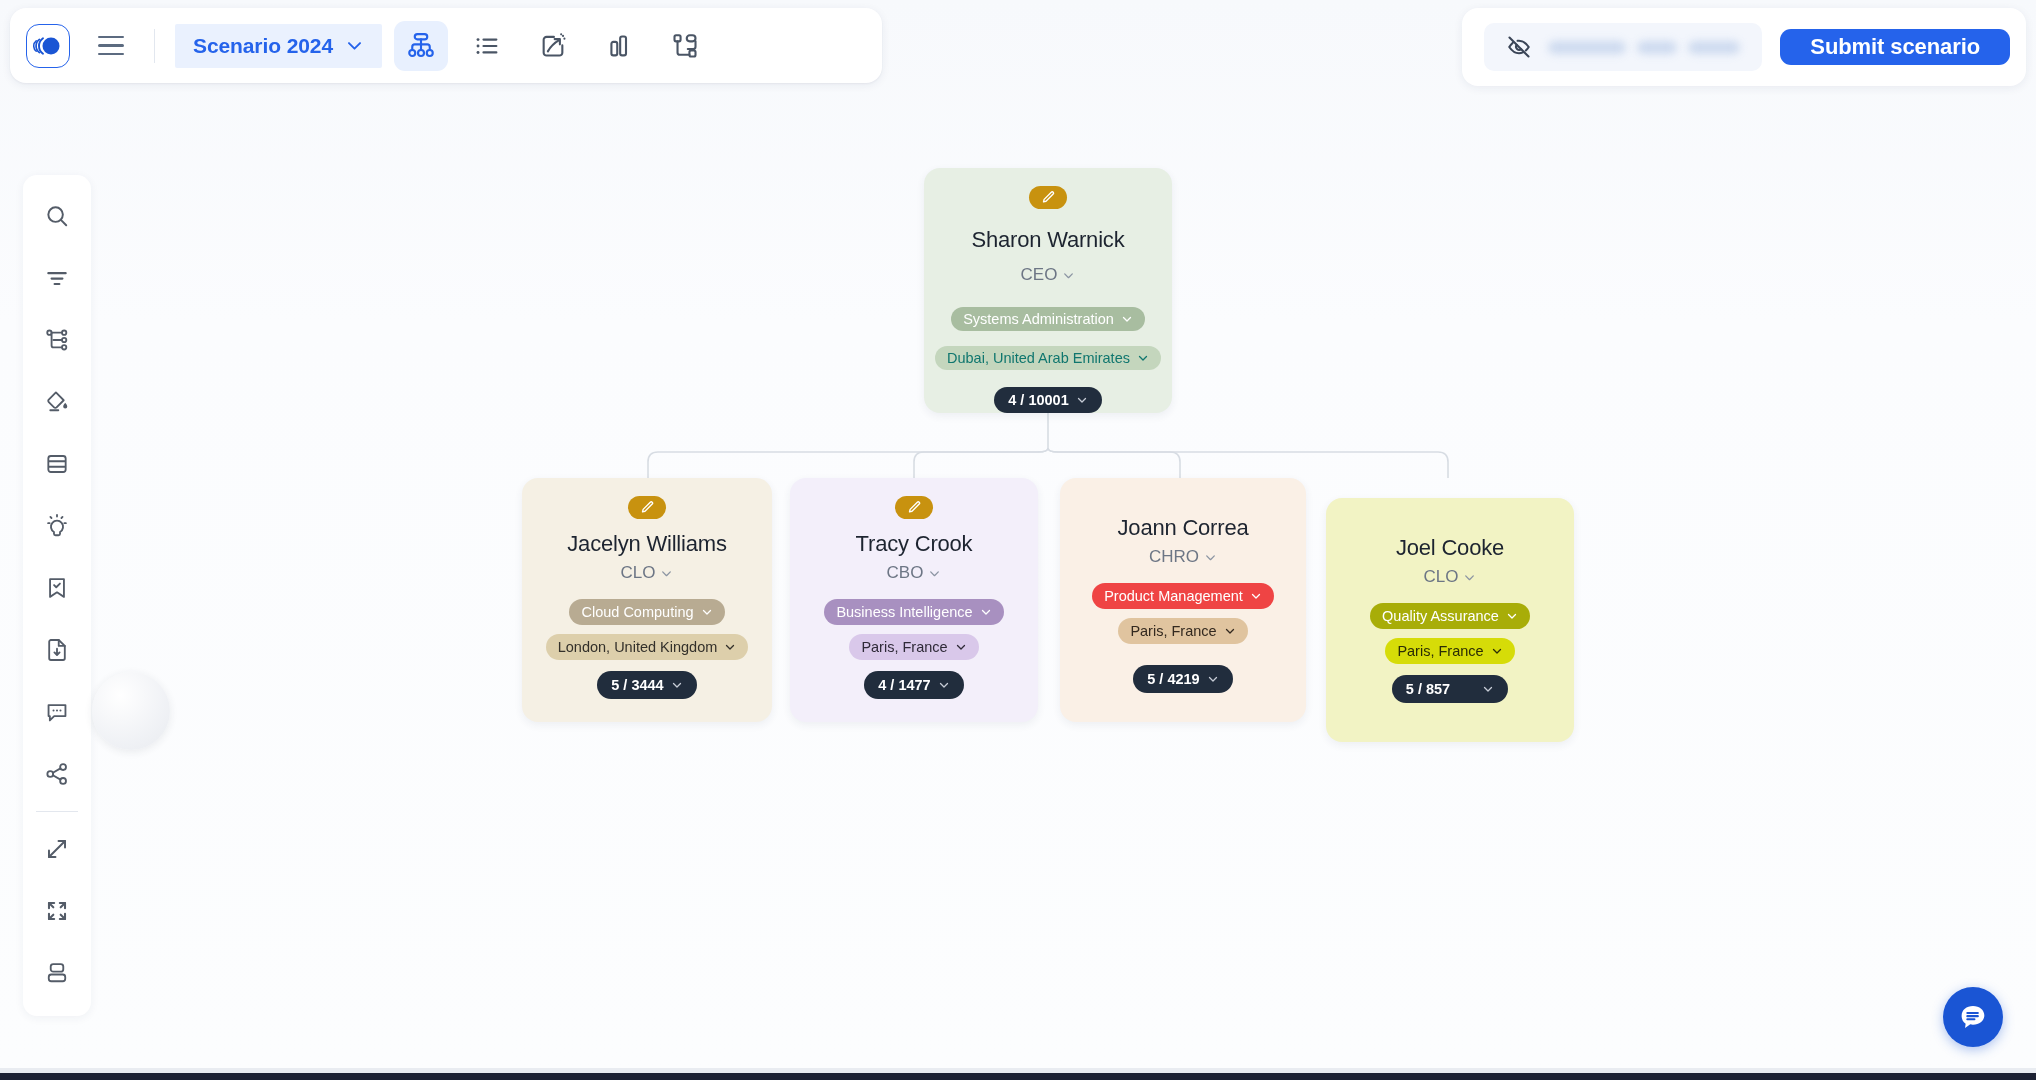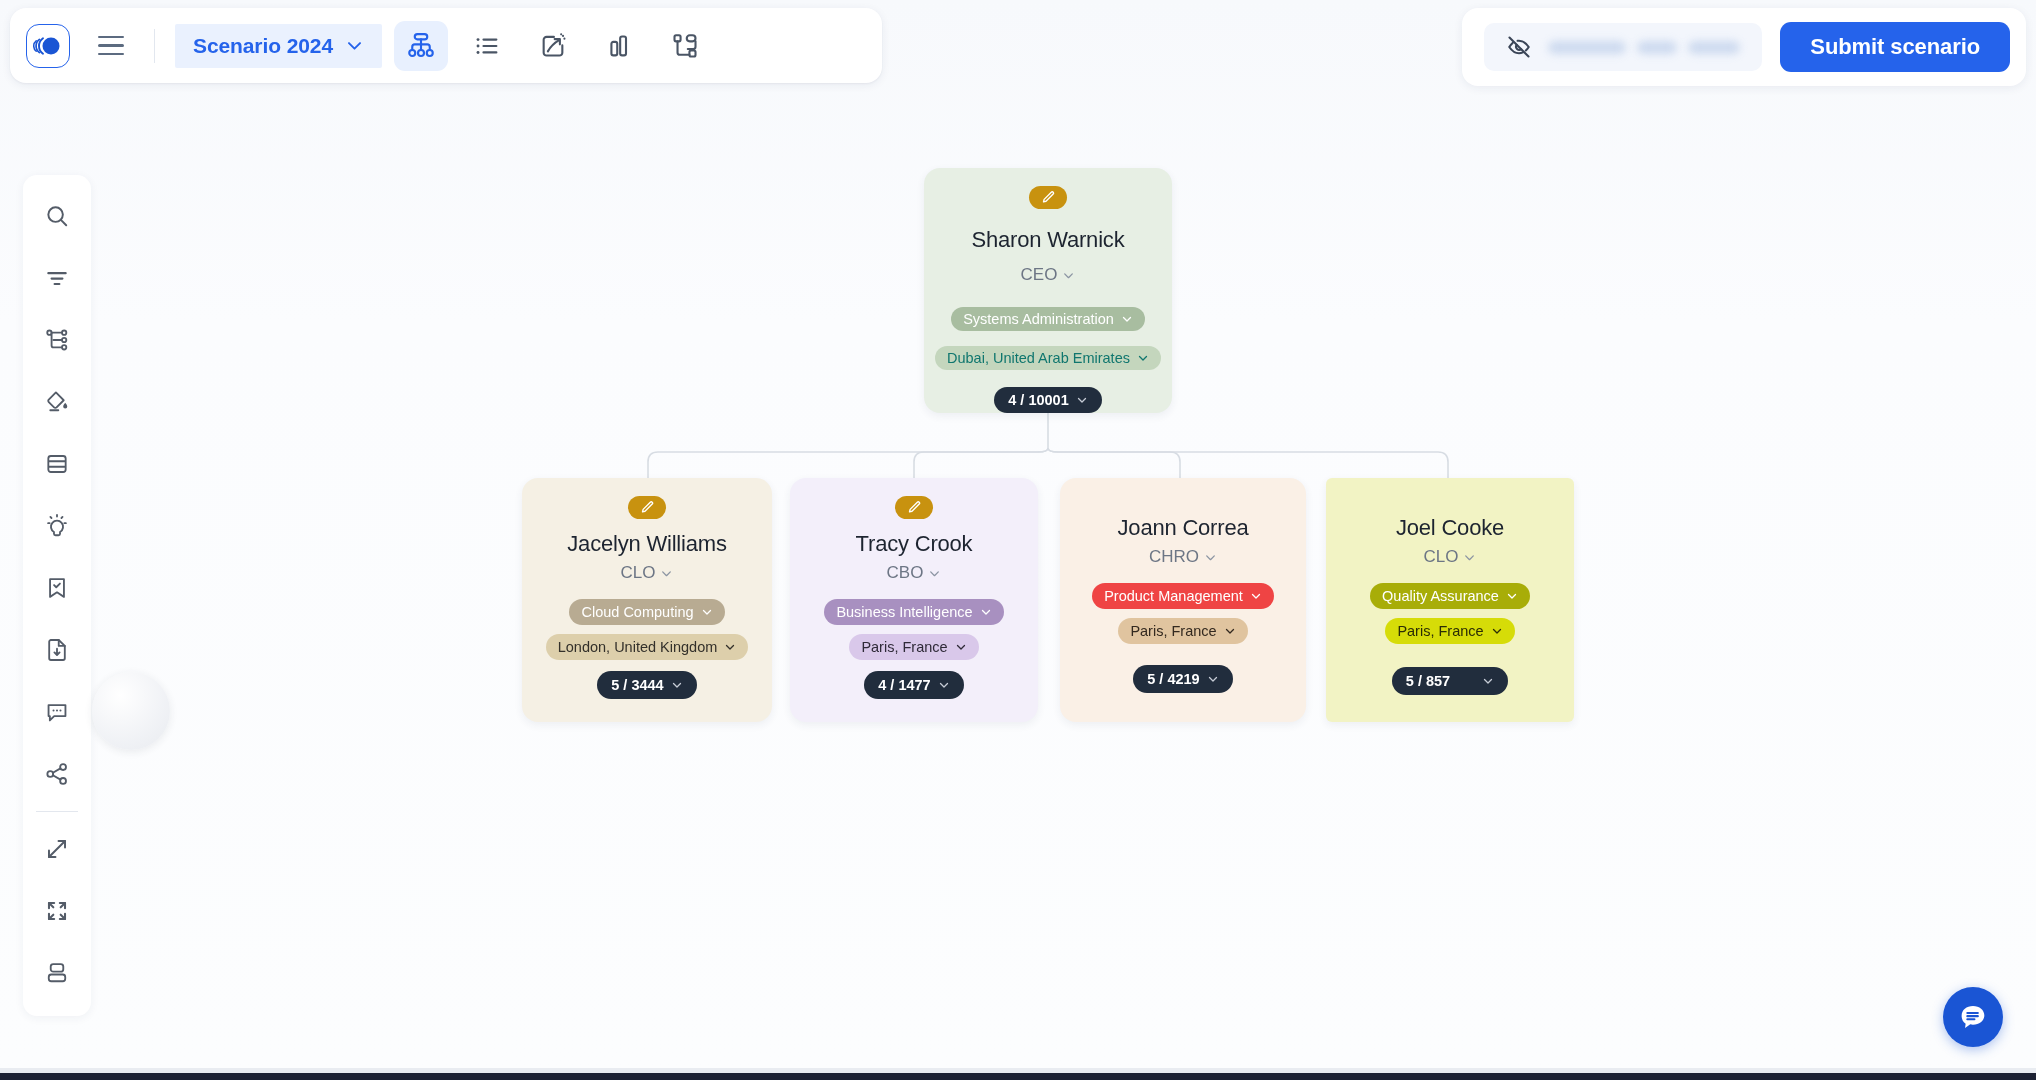--- a/index.html
+++ b/index.html
@@ -125,21 +125,21 @@
   .blurtext span {
     display: block;
     height: 13px;
     border-radius: 7px;
     background: #c9d7ee;
     filter: blur(4.5px);
     opacity: 0.9;
   }
 
   .submit-btn {
-    height: 50px;
+    height: 36px;
     background: #2563eb;
     color: #ffffff;
     border: none;
     border-radius: 11px;
     font-family: "Liberation Sans", sans-serif;
     font-size: 22px;
     font-weight: 700;
     padding: 0 30px;
     cursor: pointer;
     letter-spacing: -0.1px;
@@ -406,41 +406,41 @@
           </svg>
       </div>
       <div class="chip-count" style="margin-top:21px;text-align:right;">
         <span>5 / 4219</span>
         <svg width="12" height="12" viewBox="0 0 24 24" fill="none" stroke="#c6ccd6" stroke-width="2.6" stroke-linecap="round" stroke-linejoin="round">
             <path d="M5 9l7 7 7-7"></path>
           </svg>
       </div>
     </div>
 
-    <div class="node" style="left:1326px; top:478px; width:248px; height:244px; background:#f2f3c4; padding-top:37px;border-radius:6px;">
+    <div class="node" style="left:1326px; top:498px; width:248px; height:244px; background:#f2f3c4; padding-top:37px;">
       <div class="node-name">Joel Cooke</div>
       <div class="node-role" style="margin-top:6px;">
         <span>CLO</span>
         <svg width="13" height="13" viewBox="0 0 24 24" fill="none" stroke="#8b94a2" stroke-width="2.4" stroke-linecap="round" stroke-linejoin="round">
             <path d="M5 9l7 7 7-7"></path>
           </svg>
       </div>
       <div class="chip" style="margin-top:16px; background:#a8ad08; color:#ffffff;">
         <span>Quality Assurance</span>
         <svg width="12" height="12" viewBox="0 0 24 24" fill="none" stroke="currentColor" stroke-width="2.6" stroke-linecap="round" stroke-linejoin="round">
             <path d="M5 9l7 7 7-7"></path>
           </svg>
       </div>
       <div class="chip" style="margin-top:9px; background:#d6dc08; color:#2b2d06;">
         <span>Paris, France</span>
         <svg width="12" height="12" viewBox="0 0 24 24" fill="none" stroke="currentColor" stroke-width="2.6" stroke-linecap="round" stroke-linejoin="round">
             <path d="M5 9l7 7 7-7"></path>
           </svg>
       </div>
-      <div class="chip-count" style="margin-top:23px;gap:32px;">
+      <div class="chip-count" style="margin-top:11px;gap:32px;">
         <span>5 / 857</span>
         <svg width="12" height="12" viewBox="0 0 24 24" fill="none" stroke="#c6ccd6" stroke-width="2.6" stroke-linecap="round" stroke-linejoin="round">
             <path d="M5 9l7 7 7-7"></path>
           </svg>
       </div>
     </div>
 
   </div>
 
   <div class="topbar">

